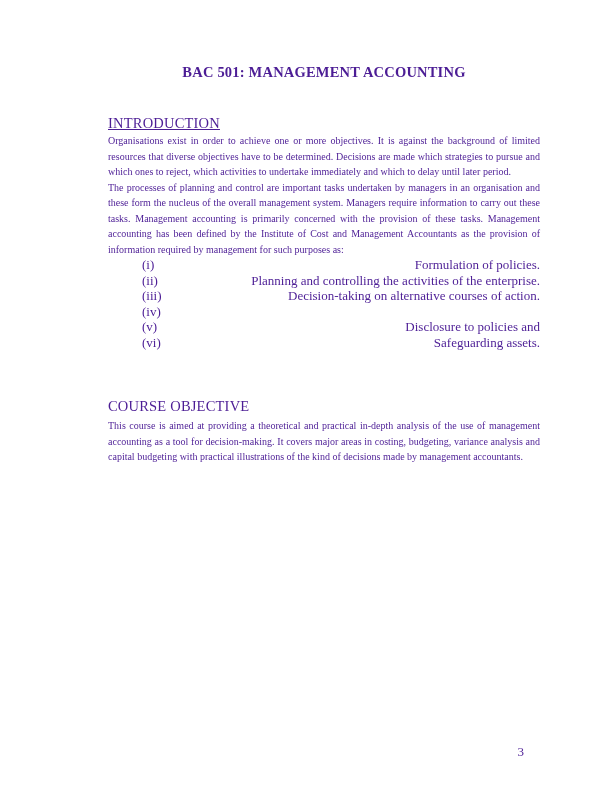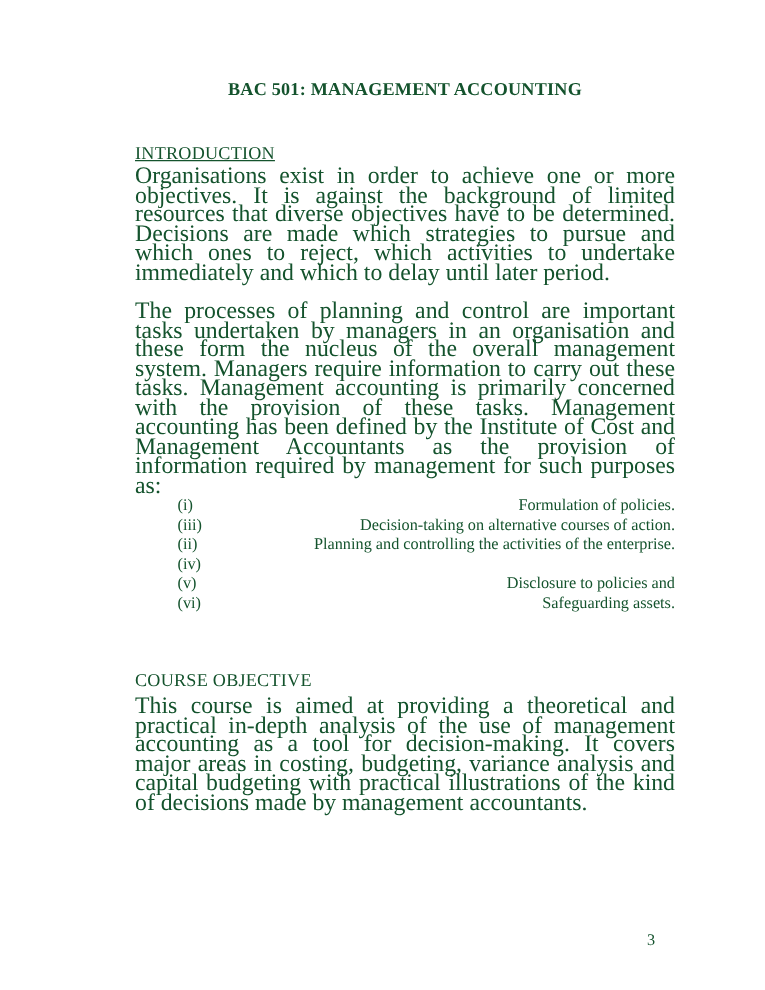--- a/index.html
+++ b/index.html
@@ -7,21 +7,21 @@
     padding: 0;
     background: #e8e8e8;
   }
   .page {
     position: relative;
     width: 612px;
     height: 792px;
     margin: 0 auto;
     background: #ffffff;
     font-family: "Liberation Serif", serif;
-    color: #14532d;
+    color: #4c1d95;
     box-sizing: border-box;
     overflow: hidden;
   }
   .content {
     position: absolute;
     top: 64px;
     left: 108px;
     right: 72px;
   }
   .doc-title {
@@ -34,27 +34,26 @@
   .section-heading {
     font-size: 14.5px;
     font-weight: normal;
     margin: 0 0 1px 0;
     letter-spacing: 0.2px;
   }
   .underlined {
     text-decoration: underline;
   }
   .para {
-    font-size: 19px;
+    font-size: 10px;
     line-height: 15.5px;
     text-align: justify;
     margin: 0 0 0 0;
   }
   .para + .para {
-    margin-top: 15px;
     font-family: Liberation Serif, serif;
   }
   .list {
     margin: 0;
   }
   .list-row {
     display: flex;
     font-size: 13px;
     line-height: 15.5px;
   }
@@ -94,26 +93,26 @@
       <p class="para">Organisations exist in order to achieve one or more objectives.  It is against the background of limited resources that diverse objectives have to be determined.  Decisions are made which strategies to pursue and which ones to reject, which activities to undertake immediately and which to delay until later period.</p>
 
       <p class="para">The processes of planning and control are important tasks undertaken by managers in an organisation and these form the nucleus of the overall management system.  Managers require information to carry out these tasks.  Management accounting is primarily concerned with the provision of these tasks.  Management accounting has been defined by the Institute of Cost and Management Accountants as the provision of information required by management for such purposes as:</p>
 
       <div class="list">
         <div class="list-row">
           <span class="marker">(i)</span>
           <span class="item-text">Formulation of policies.</span>
         </div>
         <div class="list-row">
+          <span class="marker">(ii)</span>
+          <span class="item-text">Planning and controlling the activities of the enterprise.</span>
+        </div>
+        <div class="list-row">
           <span class="marker">(iii)</span>
           <span class="item-text">Decision-taking on alternative courses of action.</span>
-        </div>
-        <div class="list-row">
-          <span class="marker">(ii)</span>
-          <span class="item-text">Planning and controlling the activities of the enterprise.</span>
         </div>
         <div class="list-row">
           <span class="marker">(iv)</span>
         </div>
         <div class="list-row">
           <span class="marker">(v)</span>
           <span class="item-text">Disclosure to policies and</span>
         </div>
         <div class="list-row">
           <span class="marker">(vi)</span>

